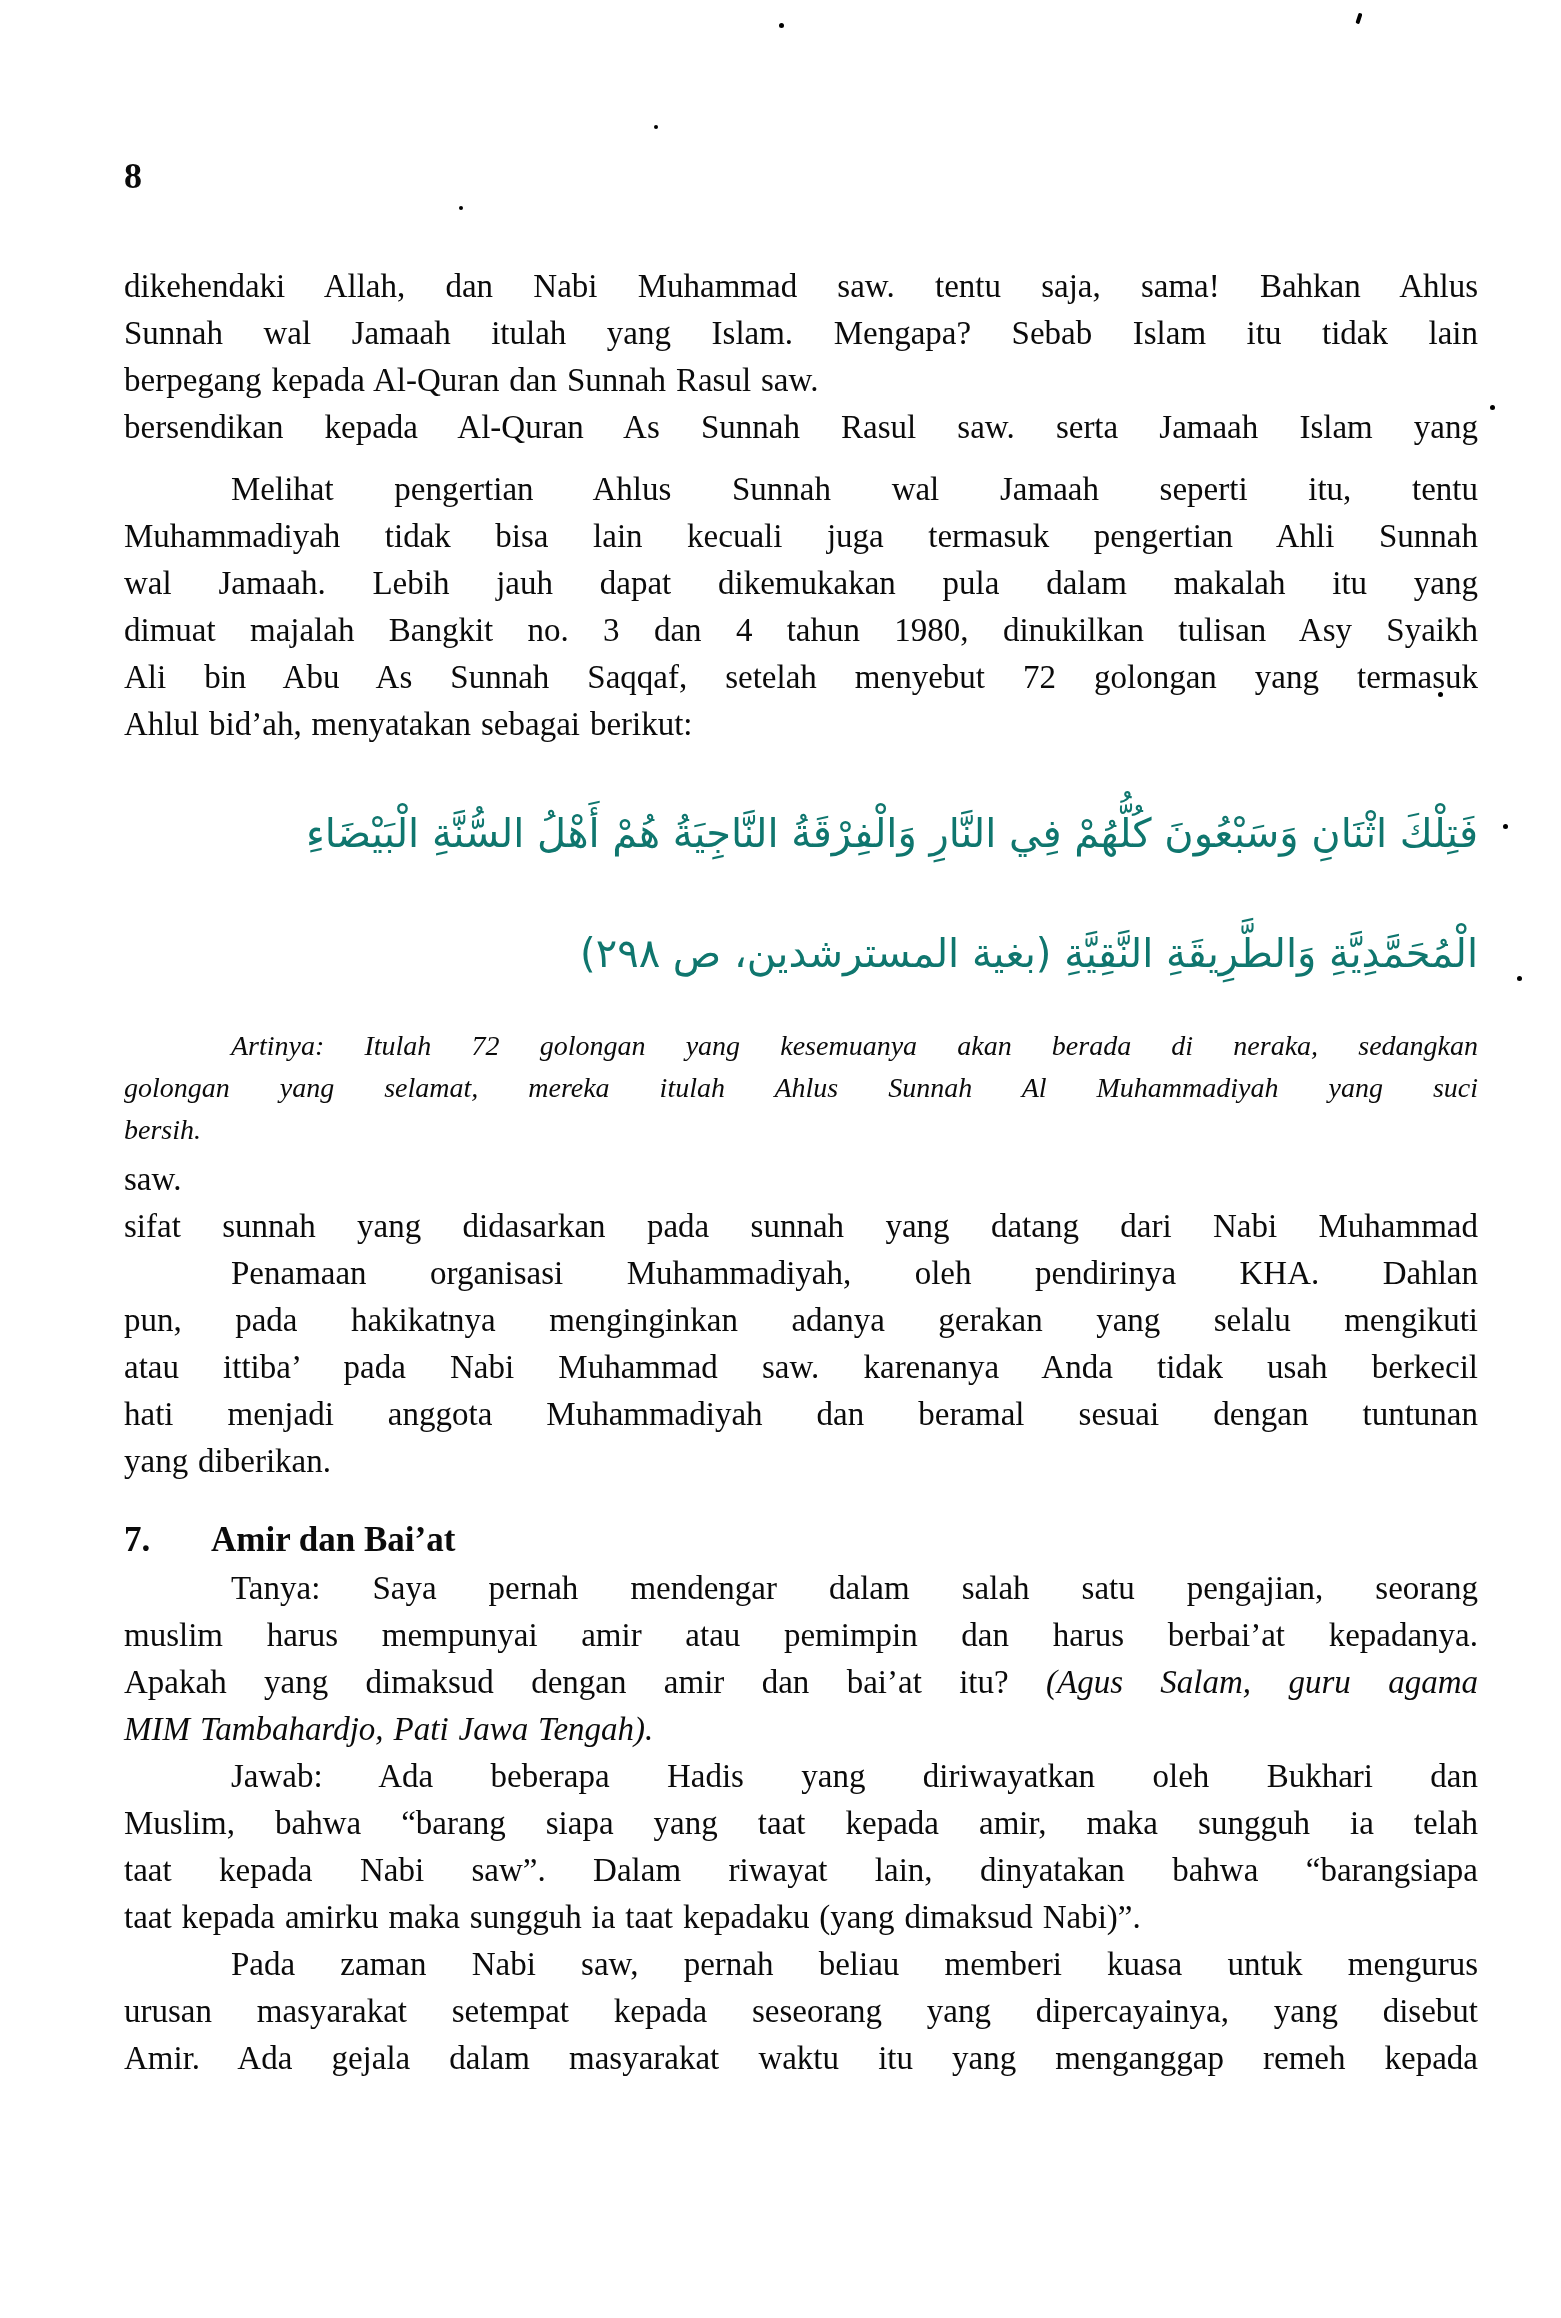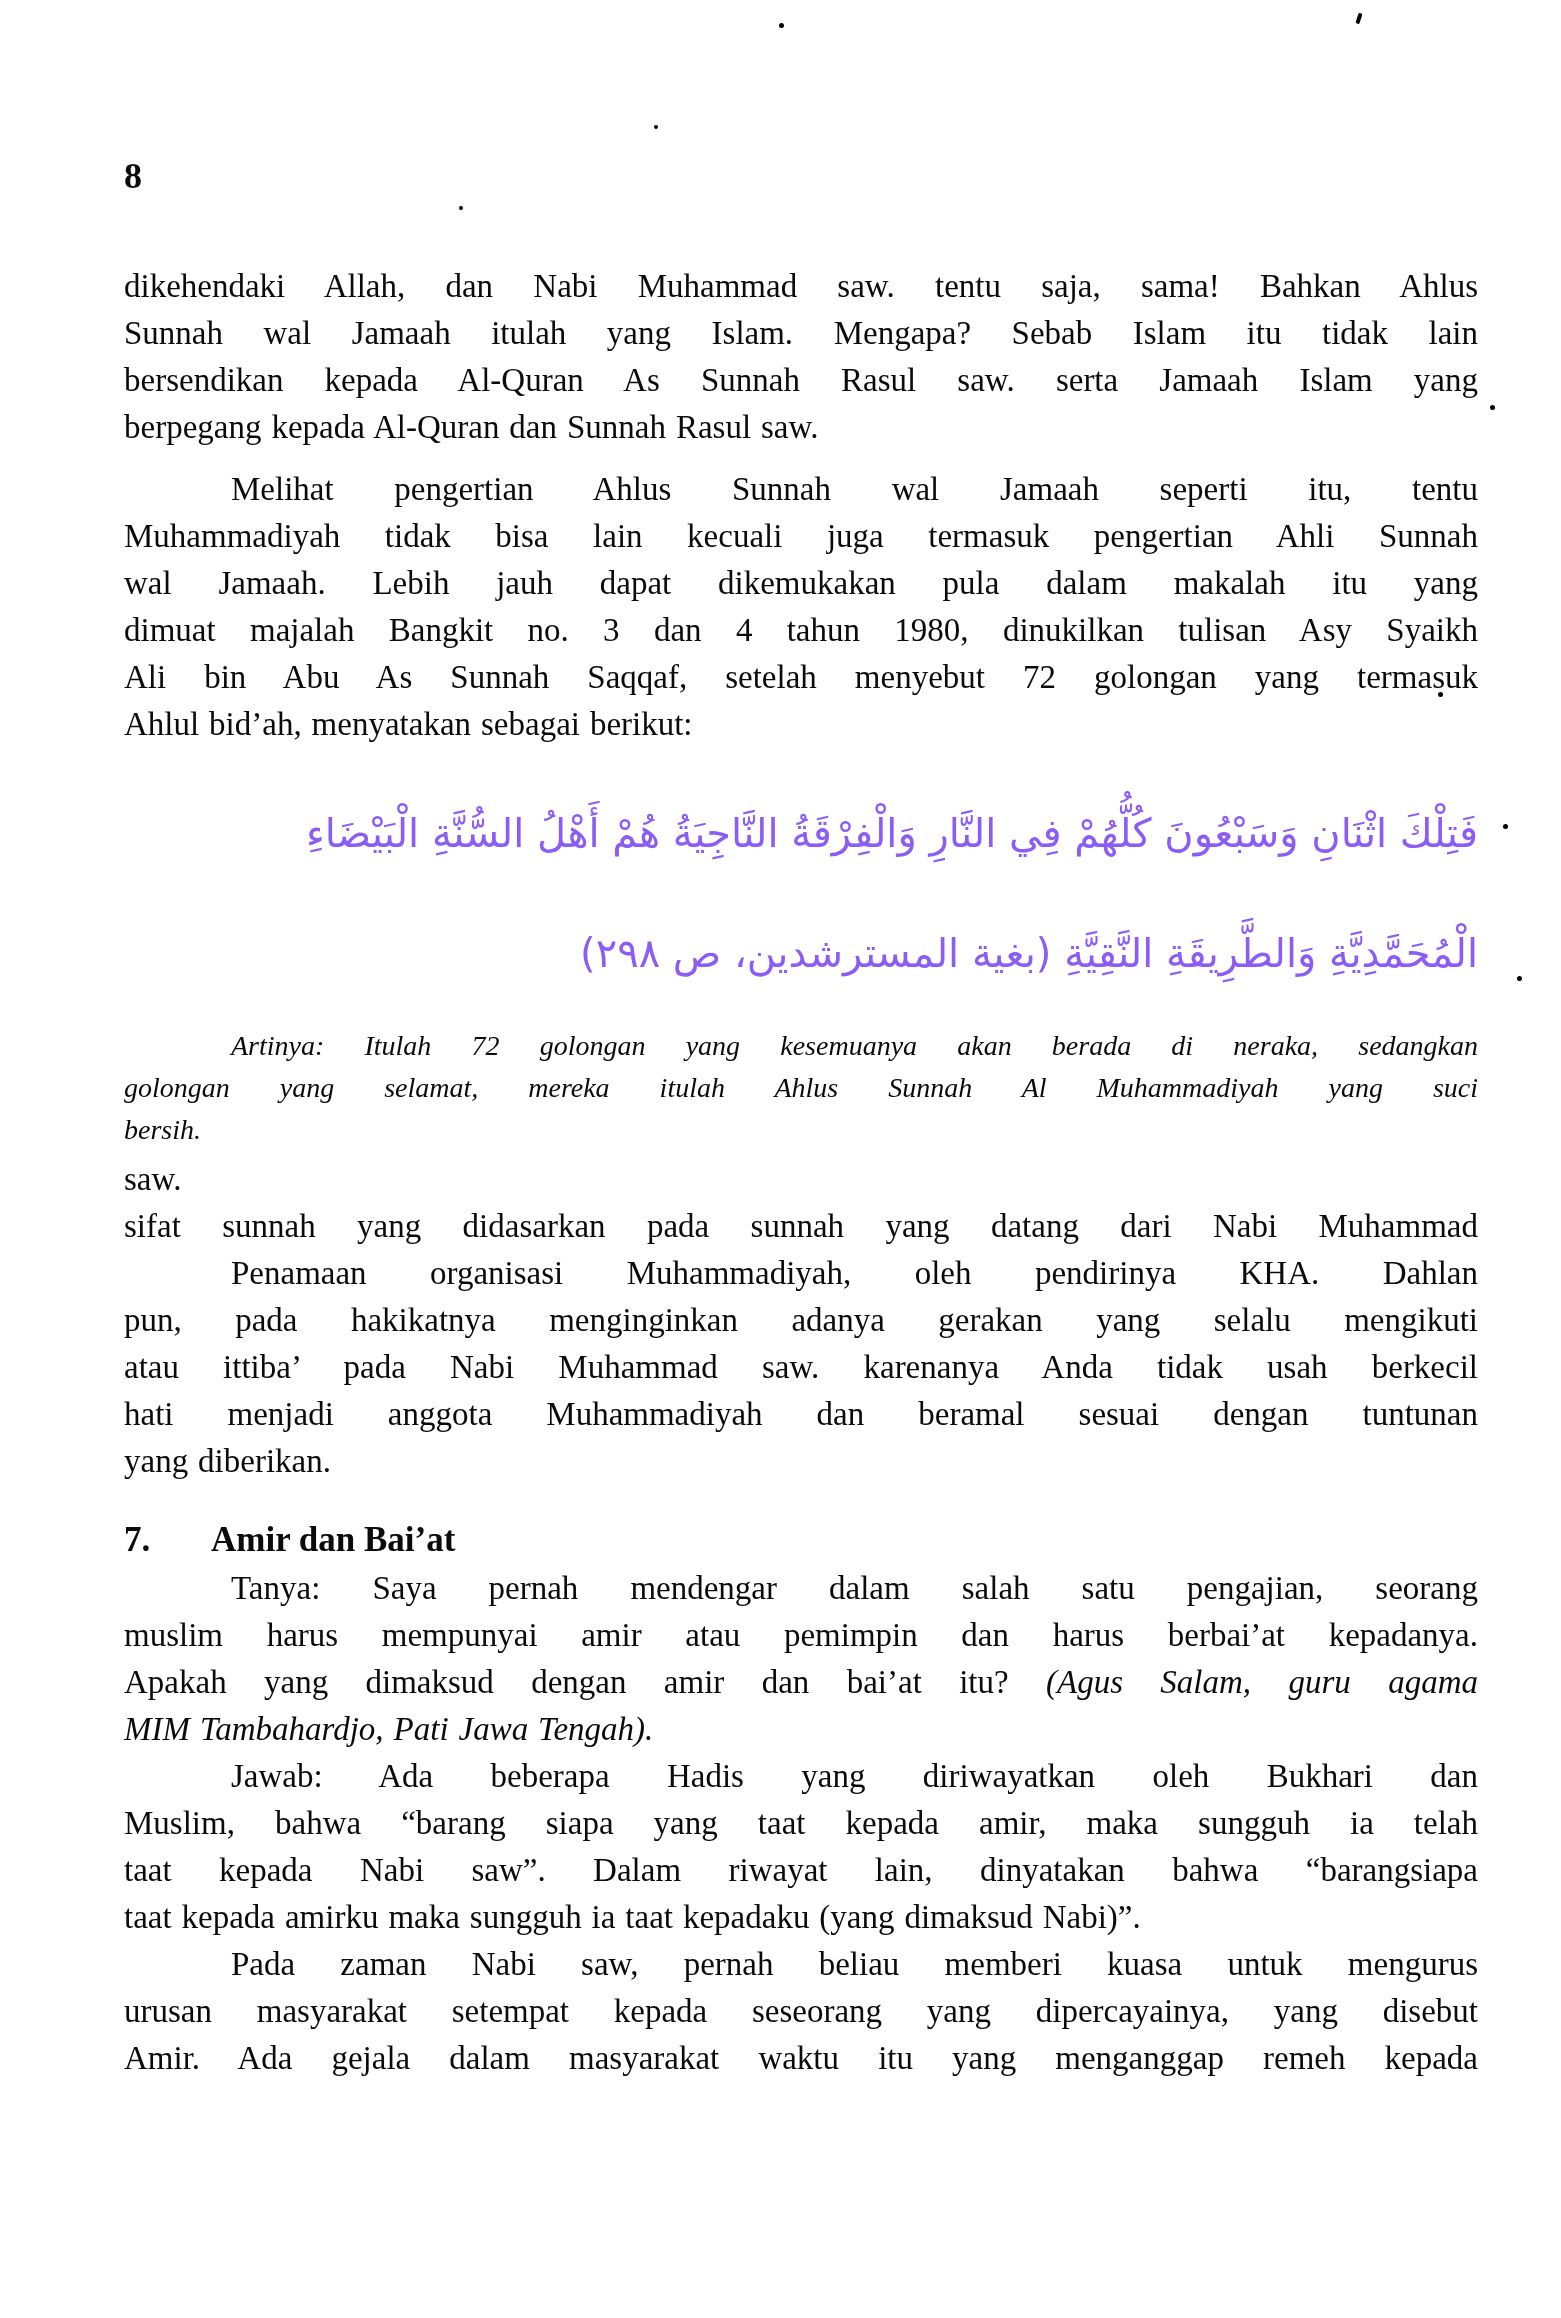--- a/index.html
+++ b/index.html
@@ -54,21 +54,21 @@
     direction: rtl;
     text-align: right;
     margin-top: 25px;
     margin-bottom: 11.6px;
   }
   .arabic-line {
     font-family: "DejaVu Sans", sans-serif;
     font-size: 40px;
     line-height: 120px;
     text-align: right;
-    color: #8b5cf6;
+    color: #0f766e;
   }
 
   
   .block.heading {
     margin-top: 31px;
     margin-bottom: 2.5px;
     font-weight: bold;
     font-size: 35px;
     line-height: 47px;
   }
@@ -97,22 +97,22 @@
 </style>
 </head>
 <body data-name="scanned-book-page">
 
 <div class="page-number" data-name="page-number">8</div>
 
 <div class="text-column" data-name="text-column">
     <div class="block paragraph" data-name="para-dikehendaki">
       <div class="line" data-name="text-line"><span data-name="text">dikehendaki Allah, dan Nabi Muhammad saw. tentu saja, sama! Bahkan Ahlus</span></div>
       <div class="line" data-name="text-line"><span data-name="text">Sunnah wal Jamaah itulah yang Islam. Mengapa? Sebab Islam itu tidak lain</span></div>
+      <div class="line last" data-name="text-line"><span data-name="text">berpegang kepada Al-Quran dan Sunnah Rasul saw.</span></div>
       <div class="line" data-name="text-line"><span data-name="text">bersendikan kepada Al-Quran As Sunnah Rasul saw. serta Jamaah Islam yang</span></div>
-      <div class="line last" data-name="text-line"><span data-name="text">berpegang kepada Al-Quran dan Sunnah Rasul saw.</span></div>
     </div>
     <div class="block paragraph" data-name="para-melihat">
       <div class="line indent" data-name="text-line"><span data-name="text">Melihat pengertian Ahlus Sunnah wal Jamaah seperti itu, tentu</span></div>
       <div class="line" data-name="text-line"><span data-name="text">Muhammadiyah tidak bisa lain kecuali juga termasuk pengertian Ahli Sunnah</span></div>
       <div class="line" data-name="text-line"><span data-name="text">wal Jamaah. Lebih jauh dapat dikemukakan pula dalam makalah itu yang</span></div>
       <div class="line" data-name="text-line"><span data-name="text">dimuat majalah Bangkit no. 3 dan 4 tahun 1980, dinukilkan tulisan Asy Syaikh</span></div>
       <div class="line" data-name="text-line"><span data-name="text">Ali bin Abu As Sunnah Saqqaf, setelah menyebut 72 golongan yang termasuk</span></div>
       <div class="line last" data-name="text-line"><span data-name="text">Ahlul bid’ah, menyatakan sebagai berikut:</span></div>
     </div>
     <div class="block arabic" data-name="arabic-quote">

